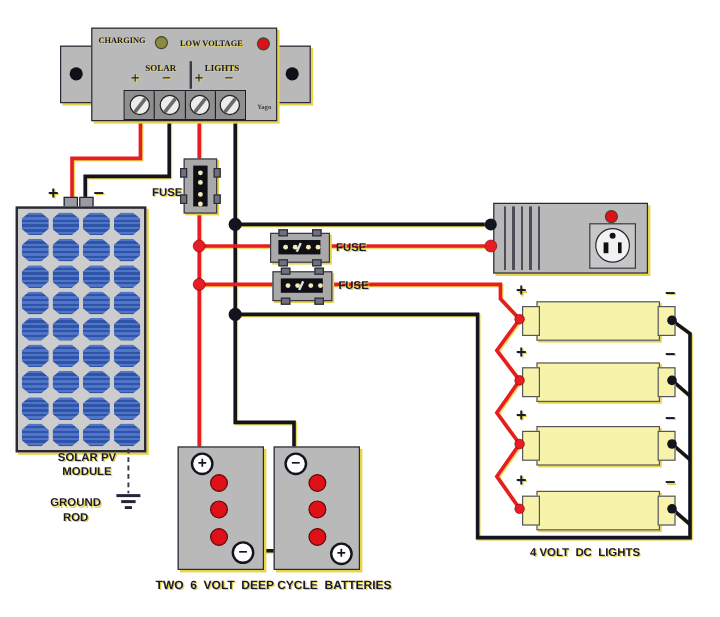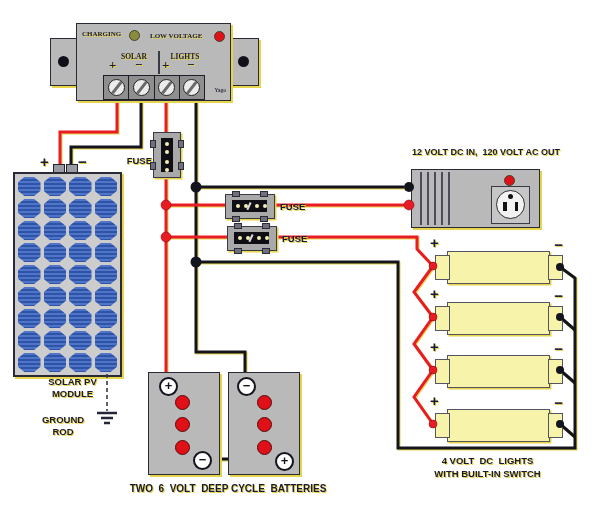--- a/index.html
+++ b/index.html
@@ -192,21 +192,20 @@
 
   <div class="fuse fuse-h" style="left:227px;top:226px;width:48px;height:23px;">
     <div class="tab" style="left:6px;top:-4px;"></div>
     <div class="tab" style="right:6px;top:-4px;"></div>
     <div class="tab" style="left:6px;bottom:-4px;"></div>
     <div class="tab" style="right:6px;bottom:-4px;"></div>
     <div class="elem"></div>
   </div>
   <div class="lbl" style="left:282px;top:233px;font-size:9.5px;">FUSE</div>
 
-  <div class="lbl ctr" style="left:372px;top:147px;width:228px;font-size:9px;">12 VOLT DC IN,  120 VOLT AC OUT</div>
   <div class="box" style="left:411px;top:169px;width:127px;height:57px;">
     <div class="fins"></div>
     <div class="led" style="left:92px;top:5px;width:9px;height:9px;background:var(--led-red,#e01018);"></div>
     <div class="outlet" style="left:79px;top:16px;width:37px;height:36px;">
       <div class="face">
         <div class="gdot"></div>
         <div class="sl" style="left:6px;"></div>
         <div class="sl" style="right:6px;"></div>
       </div>
     </div>
@@ -234,21 +233,20 @@
     <div class="light-cap" style="left:113px;"></div>
   </div>
   <div class="abs" style="left:435px;top:409px;width:126px;height:31px;">
     <div class="pm" style="left:-5px;top:-17px;">+</div>
     <div class="pm" style="right:-2px;top:-15px;">−</div>
     <div class="light-body"></div>
     <div class="light-cap" style="left:0;"></div>
     <div class="light-cap" style="left:113px;"></div>
   </div>
   <div class="lbl ctr" style="left:400px;top:455px;width:175px;font-size:9.5px;">4 VOLT  DC  LIGHTS</div>
-  <div class="lbl ctr" style="left:400px;top:468px;width:175px;font-size:9.5px;">WITH BUILT-IN SWITCH</div>
 
   <div class="box" style="left:148px;top:372px;width:70px;height:101px;">
     <div class="term" style="left:10px;top:4px;">+</div>
     <div class="cap-dot" style="left:26px;top:22px;"></div>
     <div class="cap-dot" style="left:26px;top:44px;"></div>
     <div class="cap-dot" style="left:26px;top:67px;"></div>
     <div class="term" style="left:44px;top:78px;">−</div>
   </div>
   <div class="box" style="left:228px;top:372px;width:70px;height:101px;">
     <div class="term" style="left:8px;top:4px;">−</div>

